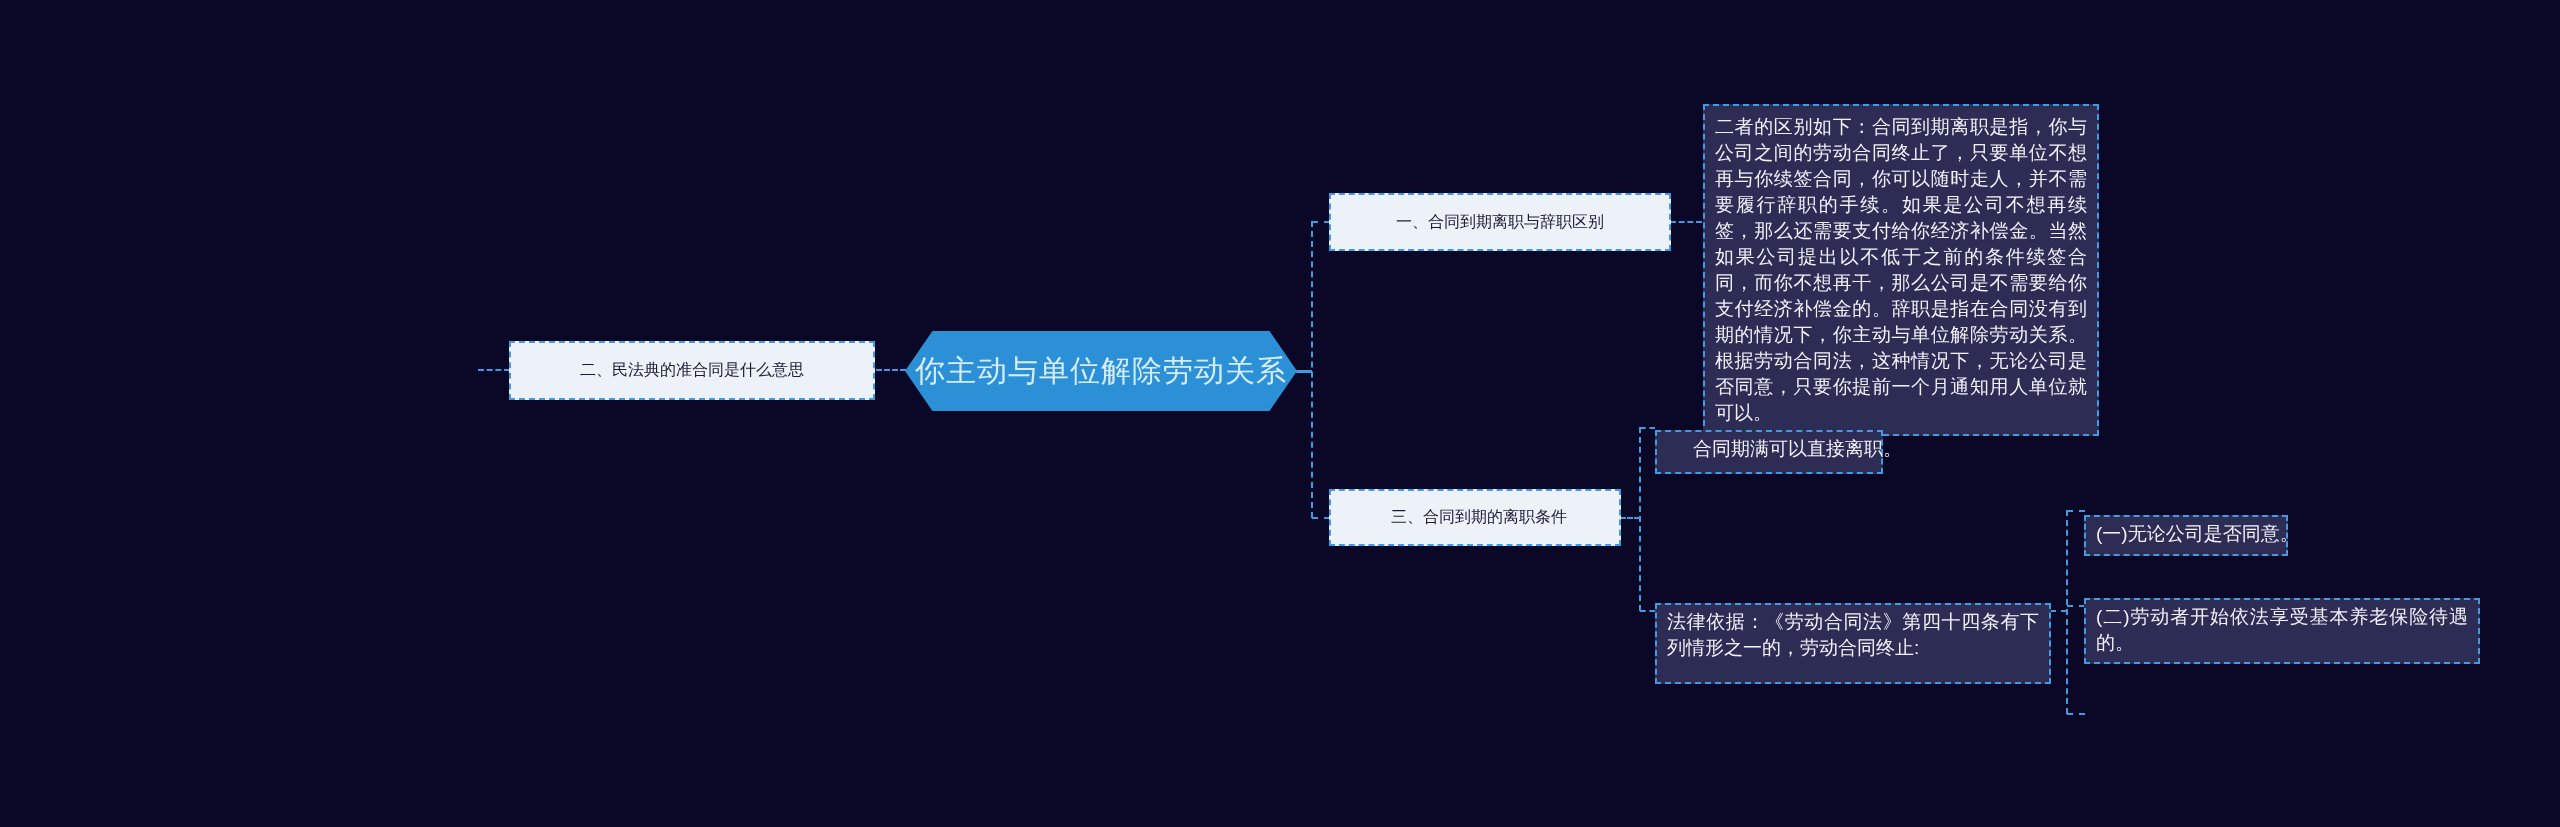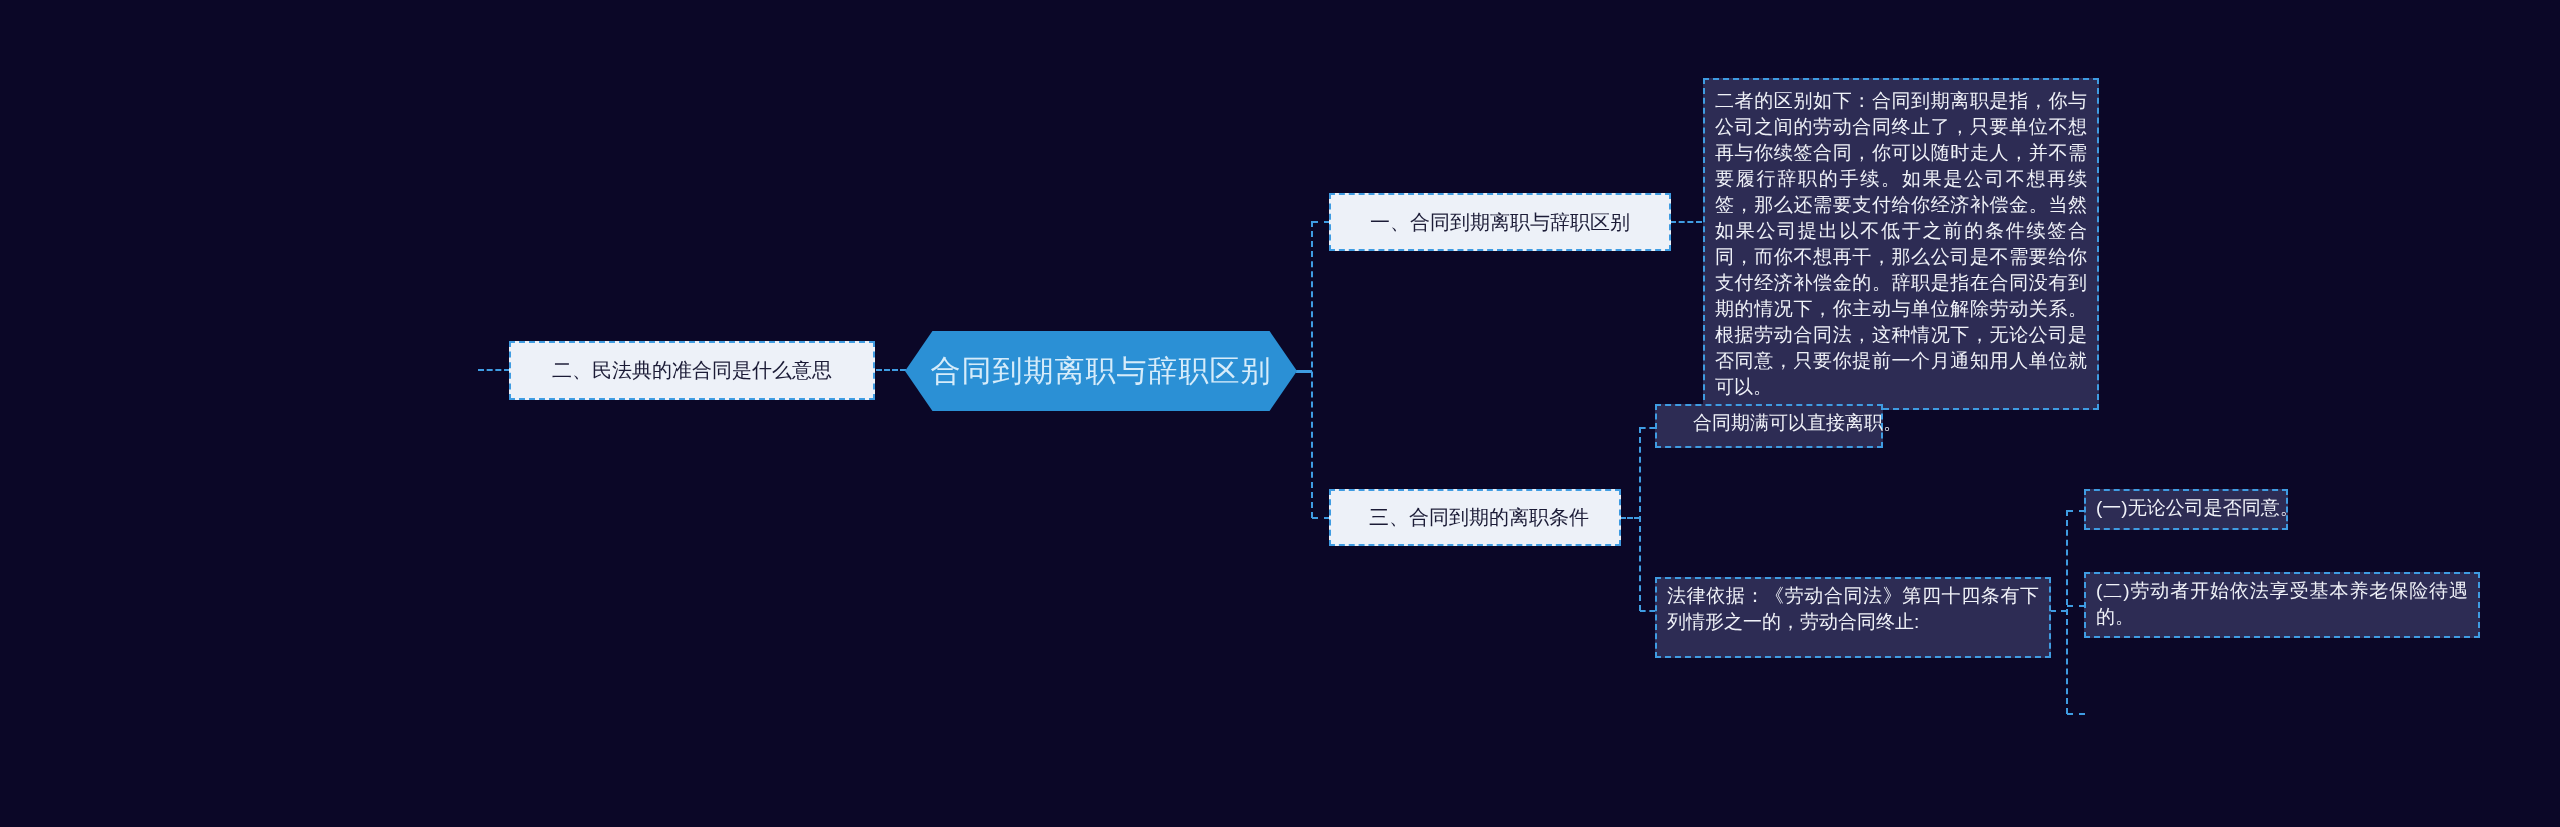--- a/index.html
+++ b/index.html
@@ -10,27 +10,28 @@
   .dark-box{
     position:absolute;
     background:#2d2c54;
     border:2px dashed #3f9ce2;
     color:#f0f2f8;
     font-size:19px;
     line-height:26px;
     padding:4px 10px;
     box-sizing:border-box;
     text-align:justify;
+    margin-top:26px;
   }
   .light-node{
     position:absolute;
     background:#edf1f8;
     border:2px dashed #3f9ce2;
     color:#1b1b36;
-    font-size:20px;
+    font-size:16px;
     display:flex;
     align-items:center;
     justify-content:center;
     box-sizing:border-box;
     white-space:nowrap;
   }
   .root-node{
     position:absolute;
     left:905px;top:331px;width:392px;height:80px;
     background:#2b90d5;
@@ -93,21 +94,21 @@
   <div class="conn-v" id="trunk-2"></div>
   <div class="conn-h" id="conn-trunk2-note"></div>
   <div class="conn-h" id="conn-trunk2-legal"></div>
   <div class="conn-h" id="conn-legal-trunk3"></div>
   <div class="conn-v" id="trunk-3"></div>
   <div class="conn-h" id="conn-trunk3-item1"></div>
   <div class="conn-h" id="conn-trunk3-item2"></div>
   <div class="conn-h" id="conn-trunk3-item3"></div>
 
   <div class="root-node">
-    <span>合同到期离职与辞职区别</span>
+    <span>你主动与单位解除劳动关系</span>
   </div>
 
   <div class="light-node" id="node-b2">
     <span>二、民法典的准合同是什么意思</span>
   </div>
 
   <div class="light-node" id="node-b1">
     <span>一、合同到期离职与辞职区别</span>
   </div>
   <div class="dark-box" id="detail-b1">

